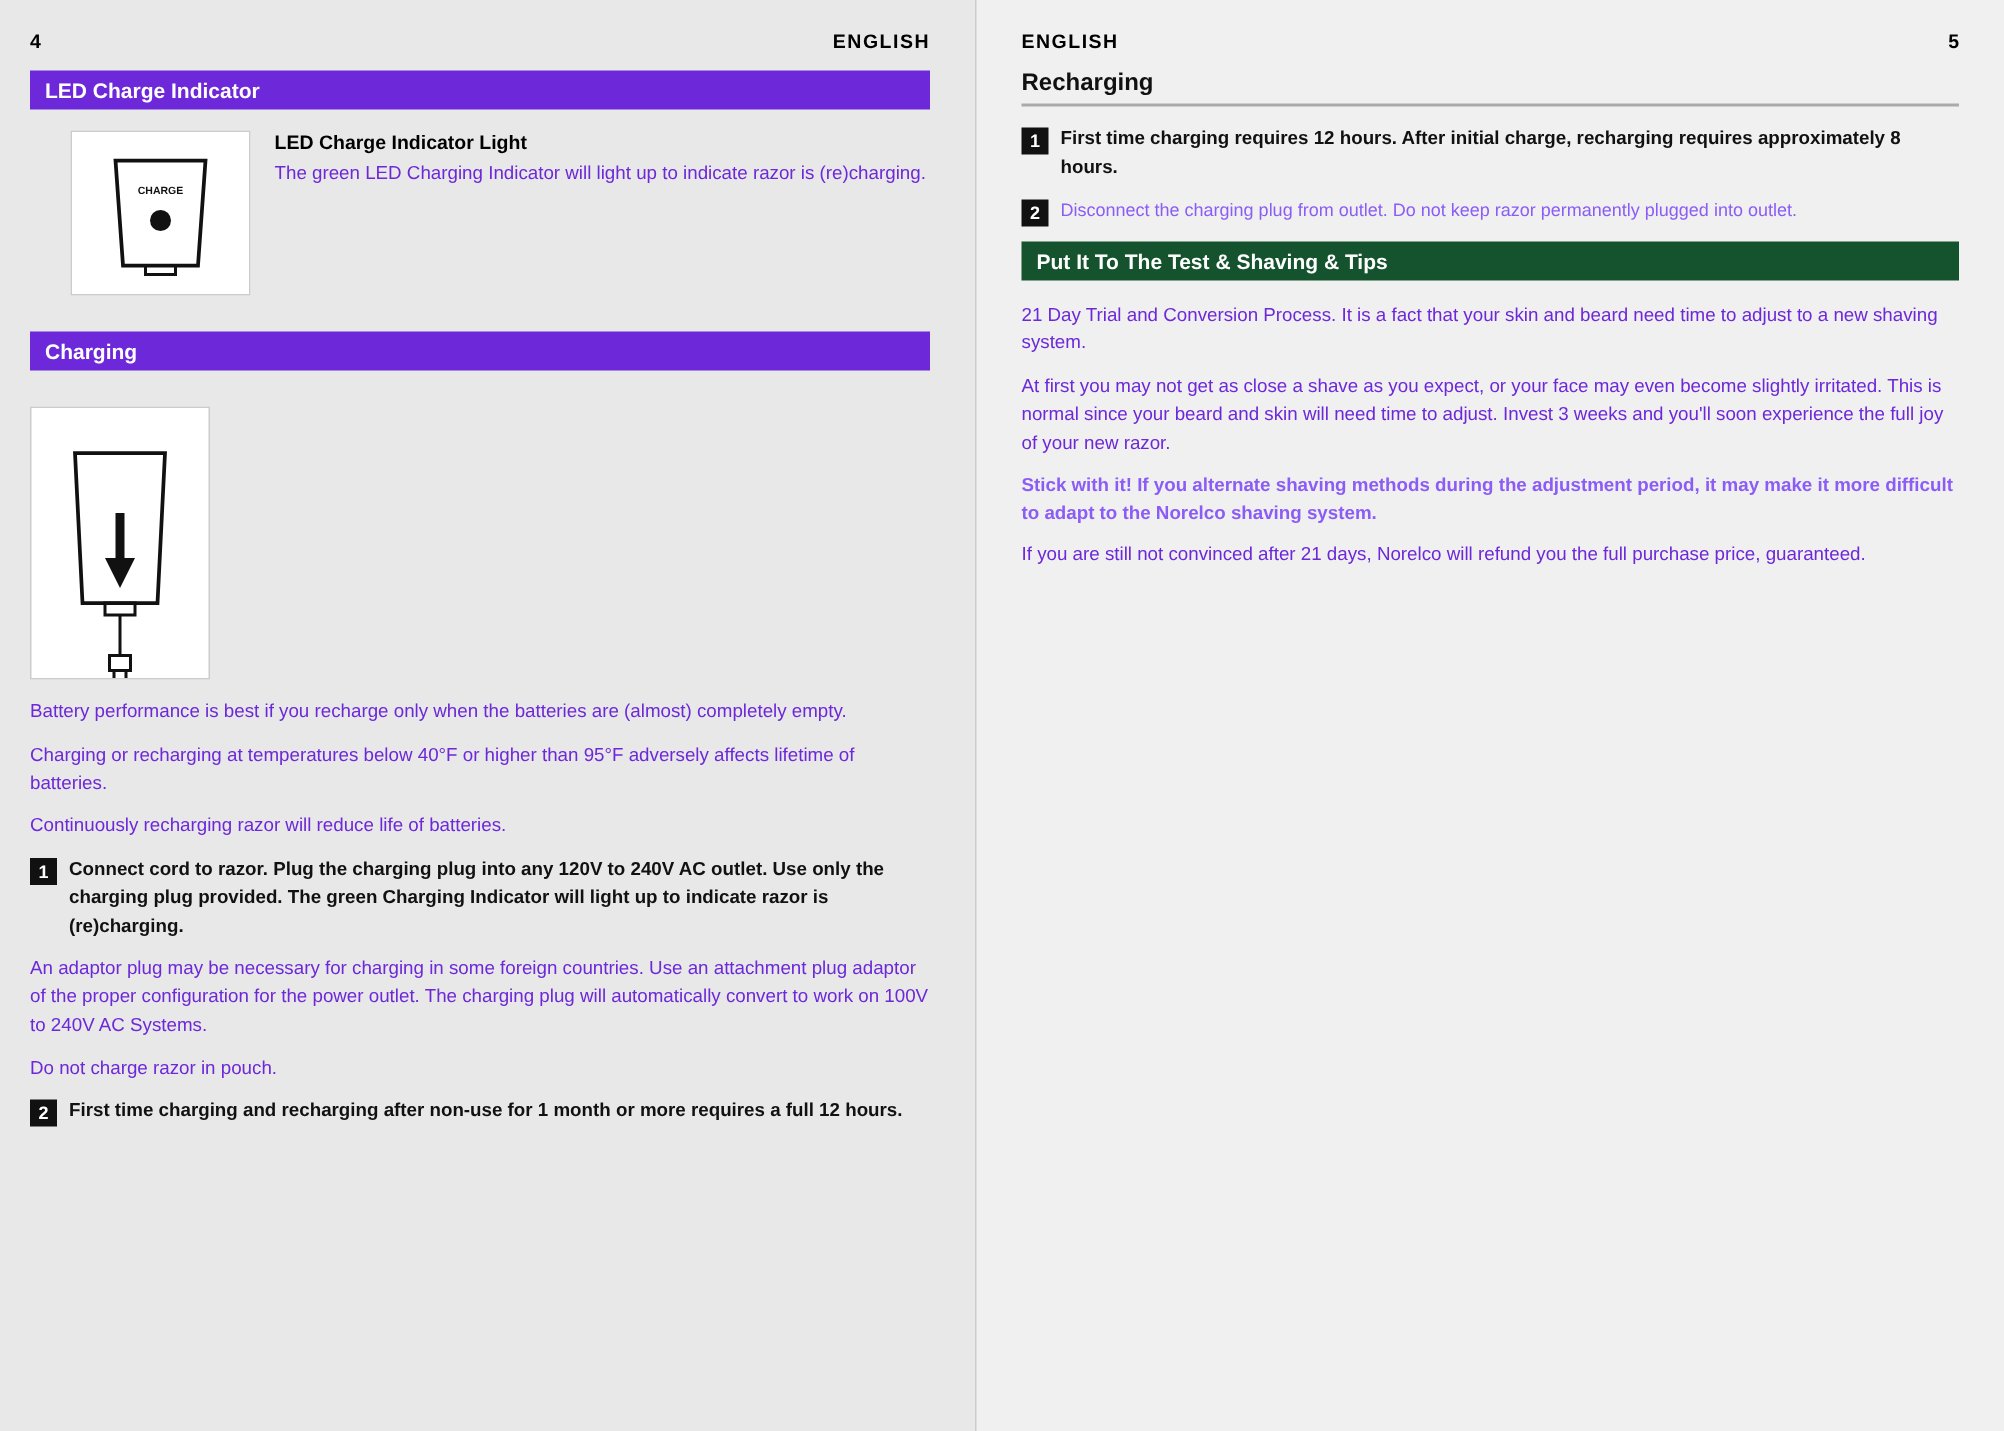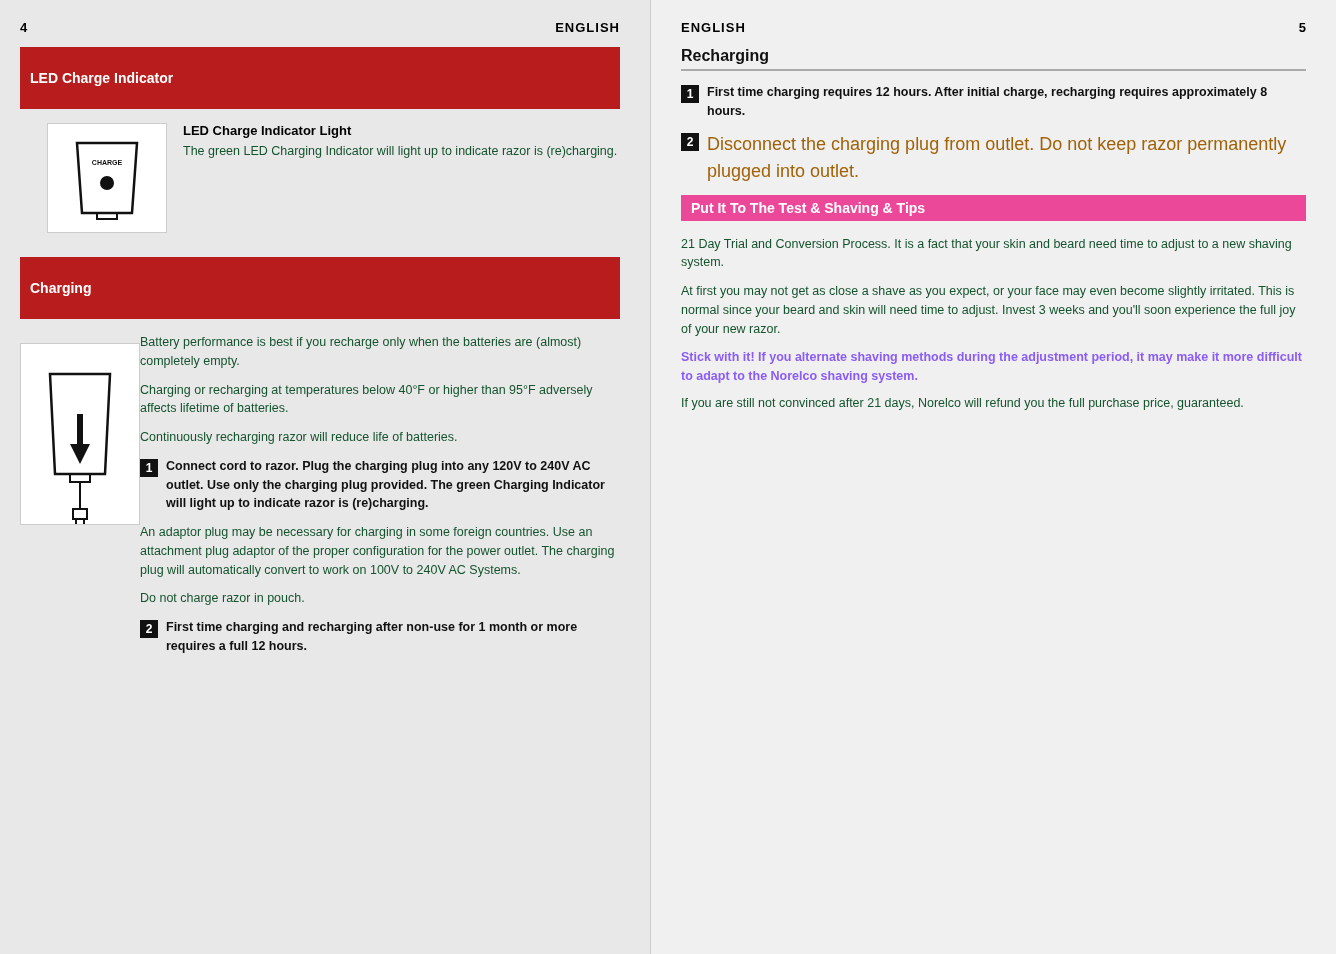--- a/index.html
+++ b/index.html
@@ -32,25 +32,25 @@
       border-left: 1px solid #ccc;
       position: relative;
     }
     .page-header-row {
       display: flex;
       justify-content: space-between;
       align-items: center;
       margin-bottom: 12px;
     }
     .section-title-bar {
-      background: #b91c1c;
+      background: #6d28d9;
       color: #fff;
       font-size: 14px;
       font-weight: bold;
-      padding: 23px 10px;
+      padding: 5px 10px;
       margin-bottom: 14px;
     }
     .led-section {
       display: flex;
       flex-direction: column;
       margin-bottom: 24px;
     }
     .led-content {
       display: flex;
       flex-direction: row;
@@ -78,29 +78,30 @@
       flex: 1;
     }
     .led-title {
       font-weight: bold;
       font-size: 13px;
       margin-bottom: 4px;
     }
     .body-text {
       font-size: 12.5px;
       line-height: 1.5;
-      color: #14532d;
+      color: #6d28d9;
       margin-bottom: 10px;
     }
     .charging-section {
       margin-bottom: 10px;
     }
     .charging-content {
       display: flex;
-      gap: 0;
+      flex-direction: column;
+      gap: 12px;
       align-items: flex-start;
     }
     .charging-img {
       width: 120px;
       min-height: 180px;
       flex-shrink: 0;
       display: flex;
       align-items: flex-start;
       justify-content: center;
       padding-top: 10px;
@@ -131,38 +132,38 @@
       flex-shrink: 0;
       margin-top: 2px;
     }
     .step-text {
       font-size: 12.5px;
       line-height: 1.5;
       color: #111;
       font-weight: bold;
     }
     .step-text-normal {
-      font-size: 18px;
-      line-height: 1.5;
-      color: #a16207;
+      font-size: 12px;
+      line-height: 1.5;
+      color: #8b5cf6;
     }
     
     .recharging-section {
       margin-bottom: 8px;
     }
     .recharging-title {
       font-size: 16px;
       font-weight: bold;
       color: #111;
       margin-bottom: 4px;
       border-bottom: 2px solid #aaa;
       padding-bottom: 4px;
     }
     .put-it-test-bar {
-      background: #ec4899;
+      background: #14532d;
       color: #fff;
       font-size: 14px;
       font-weight: bold;
       padding: 5px 10px;
       margin-bottom: 14px;
     }
     .bold-text {
       font-weight: bold;
       font-size: 12.5px;
       line-height: 1.5;

